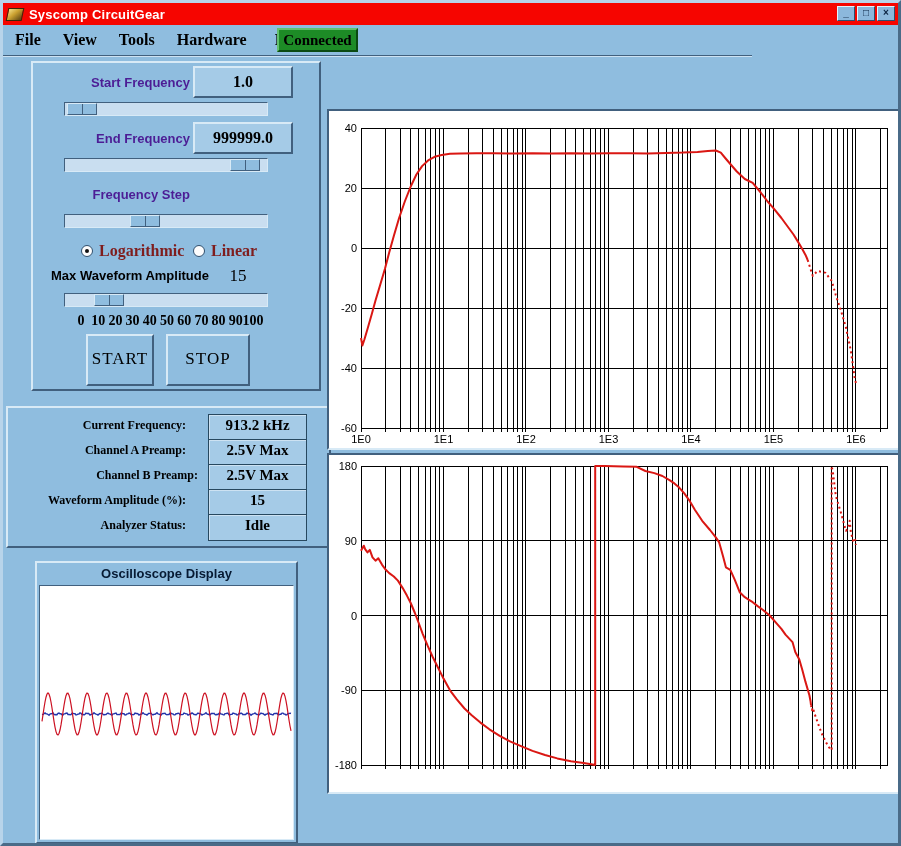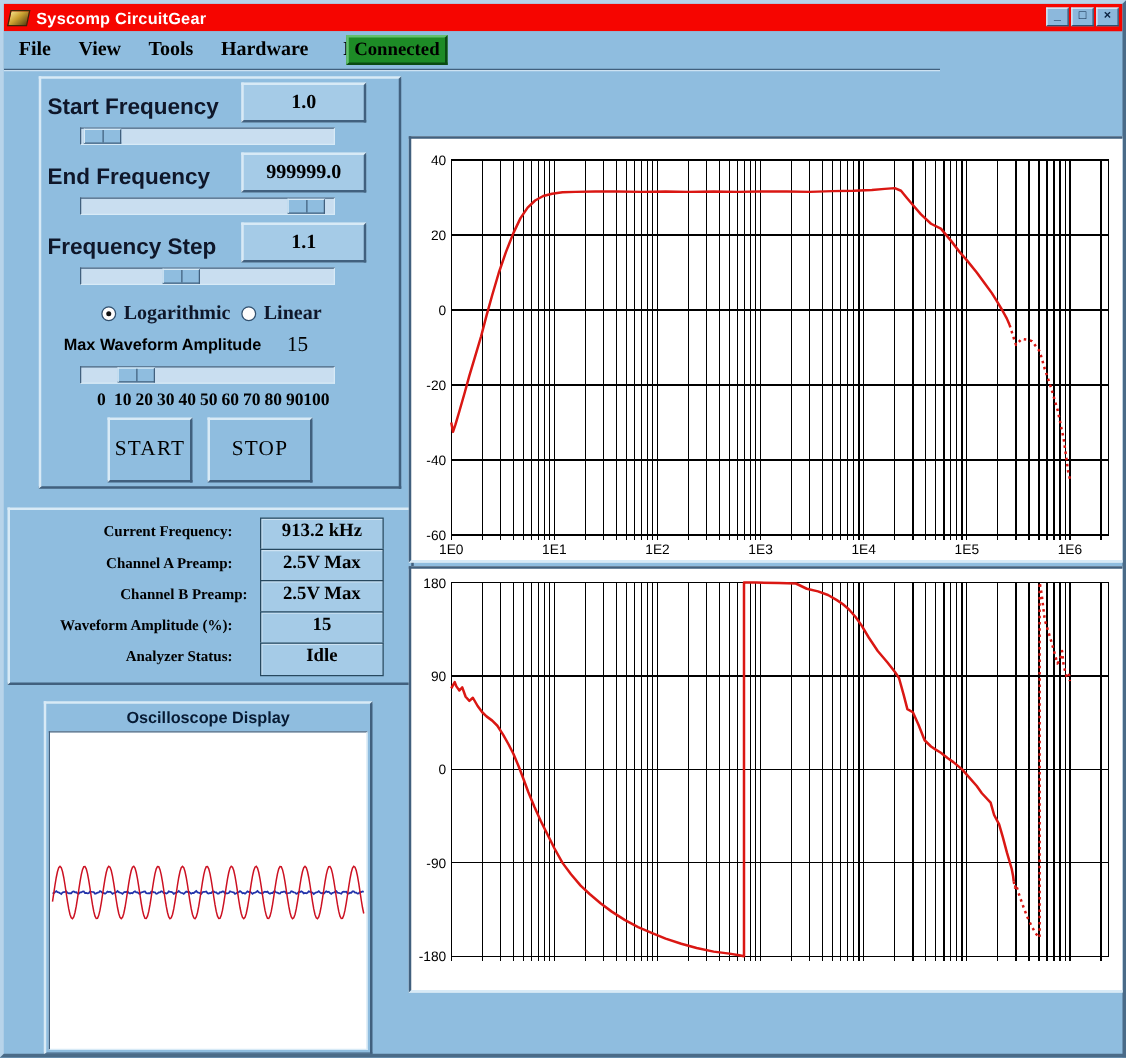--- a/index.html
+++ b/index.html
@@ -25,34 +25,34 @@
     font-family:"Liberation Serif",serif;font-weight:bold;font-size:16px;color:#000;}
   .menu-item{padding:3px 10px;margin-left:2px;}
   .menu-item.gap{margin-left:8px;}
   .connected{position:absolute;left:274px;top:3px;width:81px;height:24px;background:#1d8b26;
     border:2px solid;border-color:#63c06e #0b4a12 #0b4a12 #63c06e;
     text-align:center;line-height:20px;font-size:15px;color:#000;}
   
   .raised{border:2px solid;border-color:#d8eaf6 #41607e #41607e #d8eaf6;background:#8fbddf;}
   
   .controls{position:absolute;left:28px;top:58px;width:290px;height:330px;}
-  .ctl-label{position:absolute;left:5px;width:152px;text-align:left;font-size:18px;font-weight:bold;color:#0f172a;}
+  .ctl-label{position:absolute;left:5px;width:152px;text-align:right;font-size:13px;font-weight:bold;color:#4c1d95;}
   .val-box{position:absolute;left:160px;width:100px;height:32px;background:#a5cbe7;
     border:2px solid;border-color:#d8eaf6 #41607e #41607e #d8eaf6;
     font-family:"Liberation Serif",serif;font-weight:bold;font-size:16px;text-align:center;line-height:27px;color:#000;}
   .slider{position:absolute;left:31px;width:204px;height:14px;background:#c9def0;
     border:1px solid;border-color:#41607e #d8eaf6 #d8eaf6 #41607e;}
   .handle{position:absolute;top:0;width:30px;height:12px;background:#8fbddf;
     border:1px solid;border-color:#d8eaf6 #41607e #41607e #d8eaf6;}
   .handle i{position:absolute;left:14px;top:0;bottom:0;border-left:1px solid #41607e;}
   .radio{position:absolute;top:182px;width:12px;height:12px;border-radius:50%;background:#fdfdfd;
     border:1px solid #31506e;}
   .radio .dot{display:none;position:absolute;left:3px;top:3px;width:4px;height:4px;border-radius:50%;background:#111;}
   .radio.checked .dot{display:block;}
-  .radio-label{position:absolute;top:179px;font-family:"Liberation Serif",serif;font-weight:bold;font-size:16px;color:#0f172a;}
+  .radio-label{position:absolute;top:179px;font-family:"Liberation Serif",serif;font-weight:bold;font-size:16px;color:#7f1d1d;}
   .amp-label{position:absolute;left:18px;top:205px;font-size:13px;font-weight:bold;}
   .amp-value{position:absolute;left:188px;top:203px;width:34px;text-align:center;
     font-family:"Liberation Serif",serif;font-size:17px;color:#000;}
   .scale-ticks{position:absolute;left:31px;top:250px;width:204px;height:18px;}
   .scale-ticks span{position:absolute;width:30px;text-align:center;
     font-family:"Liberation Serif",serif;font-weight:bold;font-size:14px;color:#000;}
   .big-btn{position:absolute;top:271px;height:52px;background:#8fbddf;
     border:2px solid;border-color:#d8eaf6 #41607e #41607e #d8eaf6;
     font-family:"Liberation Serif",serif;font-size:17px;letter-spacing:1px;color:#000;
     text-align:center;line-height:46px;cursor:default;}
@@ -110,21 +110,20 @@
 
     <span class="ctl-label" style="top:68px">End Frequency</span>
     <div class="val-box" style="top:59px">999999.0</div>
     <div class="slider" style="top:95px">
       <div class="handle" style="left: 165px;">
           <i></i>
         </div>
     </div>
 
     <span class="ctl-label" style="top:124px">Frequency Step</span>
-    <div class="val-box" style="top:115px">1.1</div>
     <div class="slider" style="top:151px">
       <div class="handle" style="left: 65px;">
           <i></i>
         </div>
     </div>
 
     <span class="radio checked" style="left:48px" id="radio-log">
         <span class="dot"></span>
       </span>
     <span class="radio-label" style="left:66px">Logarithmic</span>

